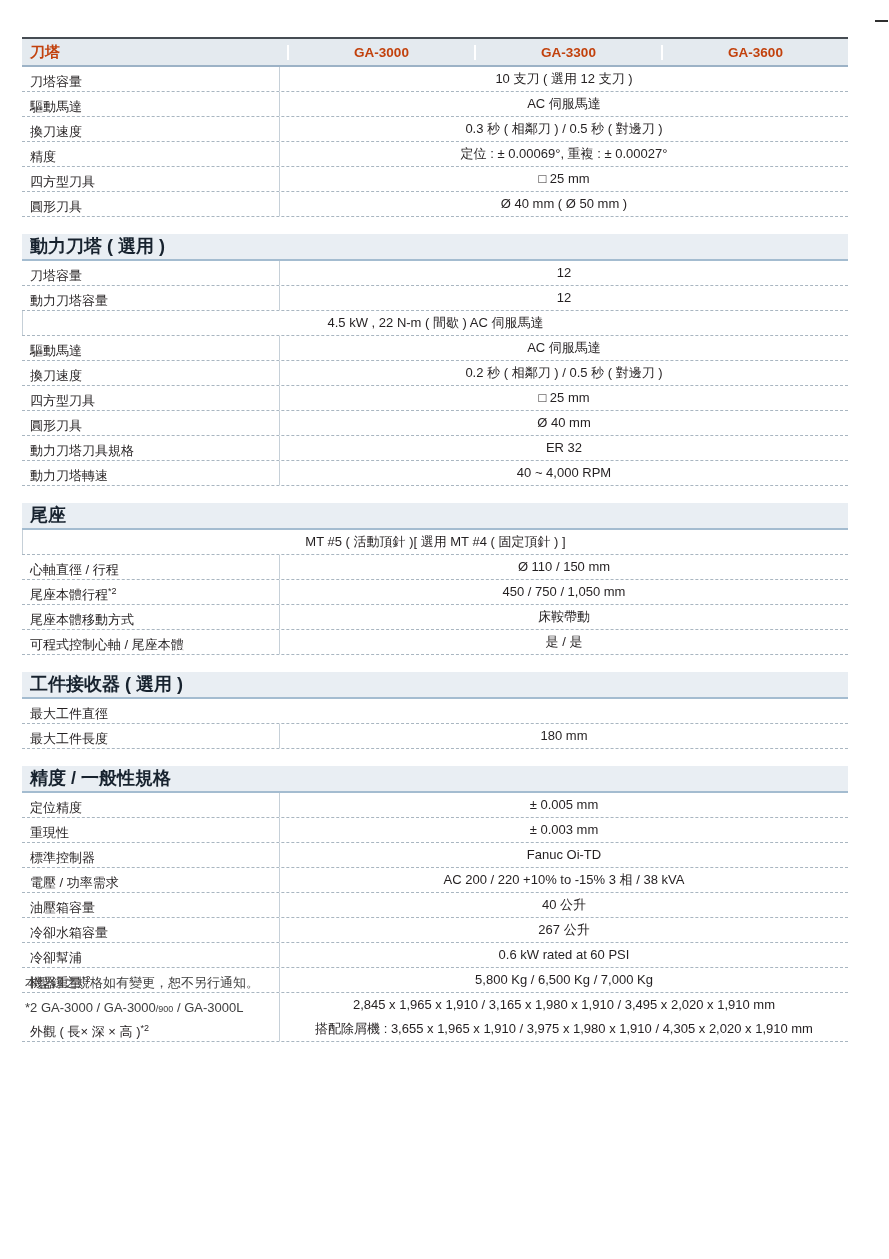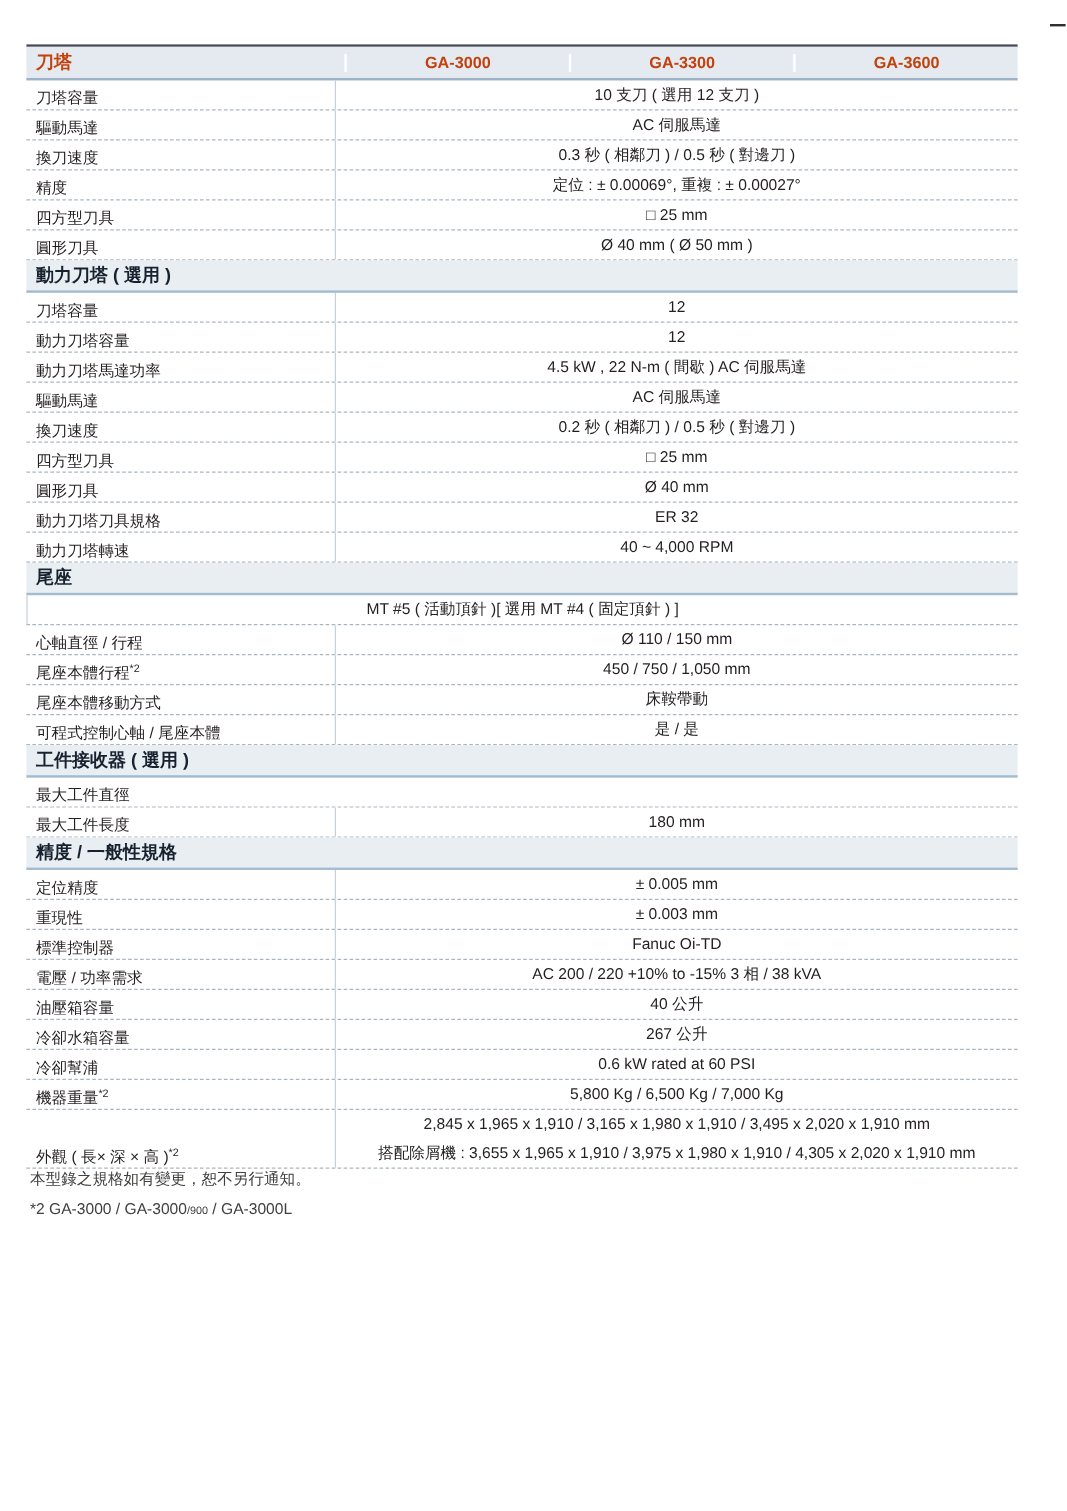--- a/index.html
+++ b/index.html
@@ -17,21 +17,21 @@
   .thead {
     display:flex; align-items:center; height:26px;
     background:#e4eaef; border-bottom:2px solid #9cb2c6;
     font-weight:bold; color:#c2410c;
   }
   .th-first { width:257px; padding-left:8px; font-size:15px; }
   .th-model { flex:1; text-align:center; font-size:13.5px; border-left:2px solid #ffffff; }
   .section-row {
     height:25px; line-height:25px; padding-left:8px;
     background:#e9eef3; border-bottom:2px solid #a4bcd0;
-    font-weight:bold; font-size:15px; color:#17222e;
+    font-weight:bold; font-size:18px; color:#17222e;margin-top:17px;
   }
   .data-row {
     display:flex; align-items:flex-end; min-height:24px;
     border-bottom:1px dashed #a9b6c1; font-size:13px;
   }
   .cell-label { width:249px; padding-left:8px; }
   .cell-value {
     flex:1; align-self:stretch; text-align:center;
     border-left:1px solid #c6d0d8;
     display:flex; flex-direction:column; justify-content:center;
@@ -100,21 +100,20 @@
             <div>12</div>
           </div>
         </div>
         <div class="data-row">
           <div class="cell-label">動力刀塔容量</div>
           <div class="cell-value">
             <div>12</div>
           </div>
         </div>
         <div class="data-row">
-          <div class="cell-label">動力刀塔馬達功率</div>
           <div class="cell-value">
             <div>4.5 kW , 22 N-m ( 間歇 ) AC 伺服馬達</div>
           </div>
         </div>
         <div class="data-row">
           <div class="cell-label">驅動馬達</div>
           <div class="cell-value">
             <div>AC 伺服馬達</div>
           </div>
         </div>

